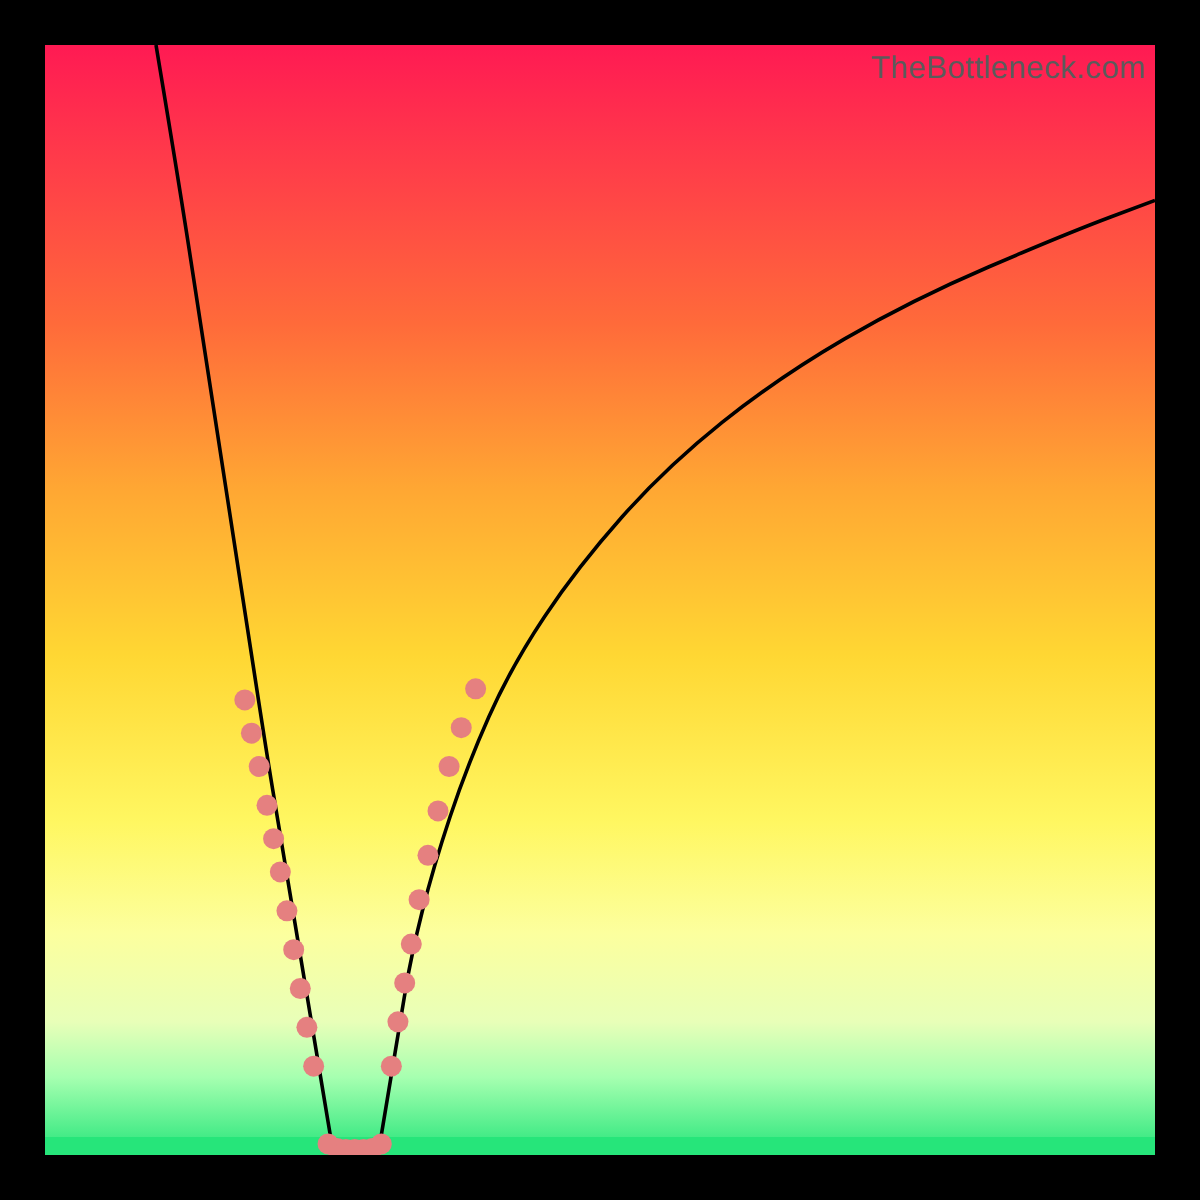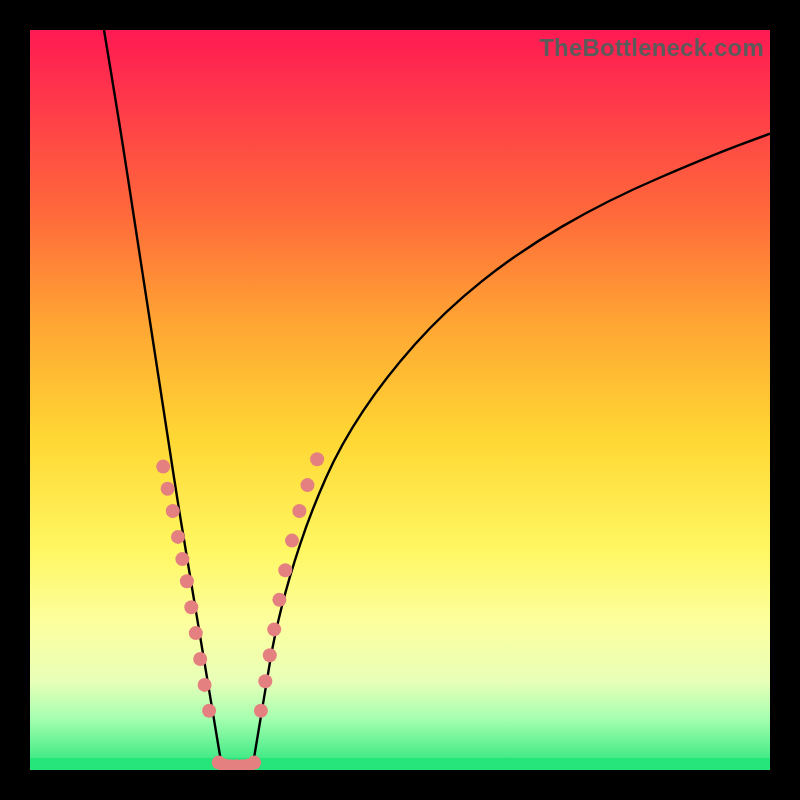--- a/index.html
+++ b/index.html
@@ -34,22 +34,22 @@
       #fff761 70%,
       #fcff9e 80%,
       #e8ffb8 88%,
       #a6ffb0 93%,
       #26e57a 100%);
   }
   .watermark {
     position: absolute;
     top: 4px;
     right: 6px;
-    font-size: 24px;
-    font-weight: 700;
+    font-size: 21px;
+    font-weight: 400;
     color: #5b5b5b;
     letter-spacing: 0.2px;
     z-index: 50;
   }
   svg.curves {
     position: absolute;
     left: 0;
     top: 0;
     width: 740px;
     height: 740px;

